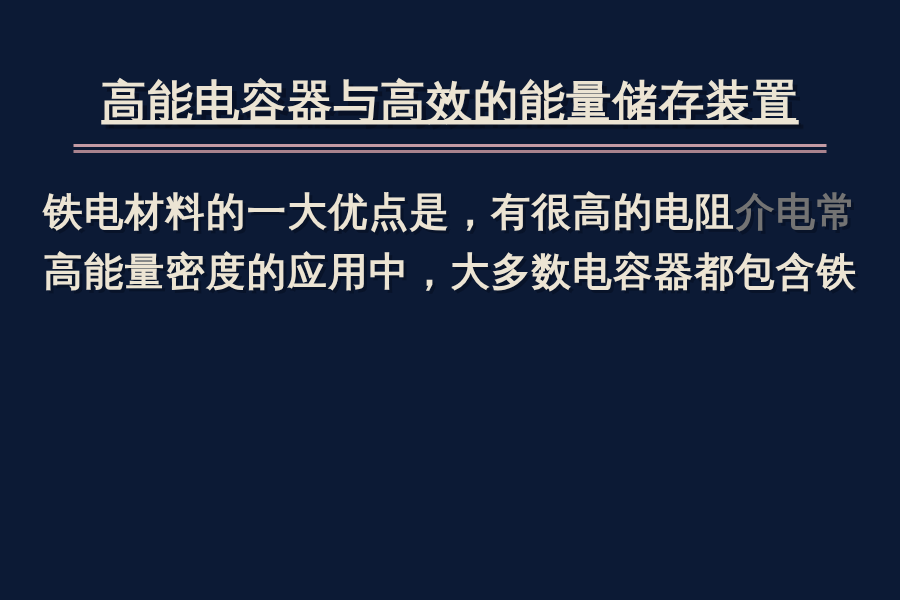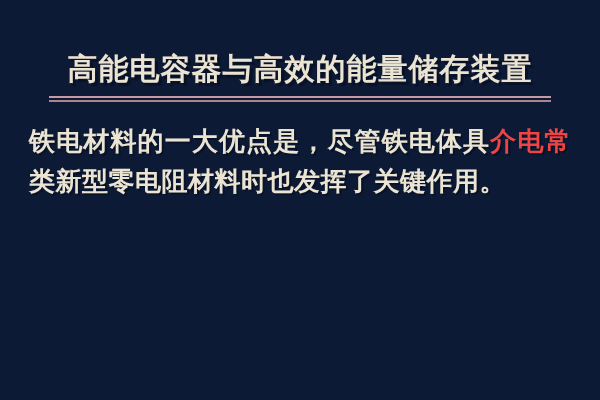--- a/index.html
+++ b/index.html
@@ -22,20 +22,21 @@
   }
   .title {
     margin: 0;
     text-align: center;
     font-size: 30px;
     line-height: 38px;
     letter-spacing: 1px;
     color: #ece4d3;
     text-shadow: 3px 3px 0 rgba(5, 11, 26, 0.55);
     white-space: nowrap;
+    text-decoration: underline;
   }
   .divider {
     width: 502px;
     height: 6px;
     margin: 8px auto 0 auto;
     box-sizing: border-box;
     border-top: 2px solid #c49ba4;
     border-bottom: 2px solid #a9838e;
   }
   .paragraph {
@@ -49,37 +50,37 @@
   .line {
     text-align: justify;
     text-align-last: justify;
     white-space: nowrap;
   }
   .line.last {
     text-align: left;
     text-align-last: left;
   }
   .hl {
-    color: #ef4444;
+    color: #737373;
   }
 </style>
 </head>
 <body>
 
 <div class="page">
 
   <h1 class="title">高能电容器与高效的能量储存装置</h1>
 
   <div class="divider"></div>
 
   <div class="paragraph">
 
-    <div class="line"><span>铁电材料的一大优点是，尽管铁电体具</span><span class="hl">介电常</span></div>
+    <div class="line"><span>铁电材料的一大优点是，有很高的电阻</span><span class="hl">介电常</span></div>
+
+
+    <div class="line"><span>高能量密度的应用中，大多数电容器都包含铁</span></div>
 
 
 
-
-
-    <div class="line last"><span>类新型零电阻材料时也发挥了关键作用。</span></div>
 
   </div>
 
 </div>
 
 </body></html>

